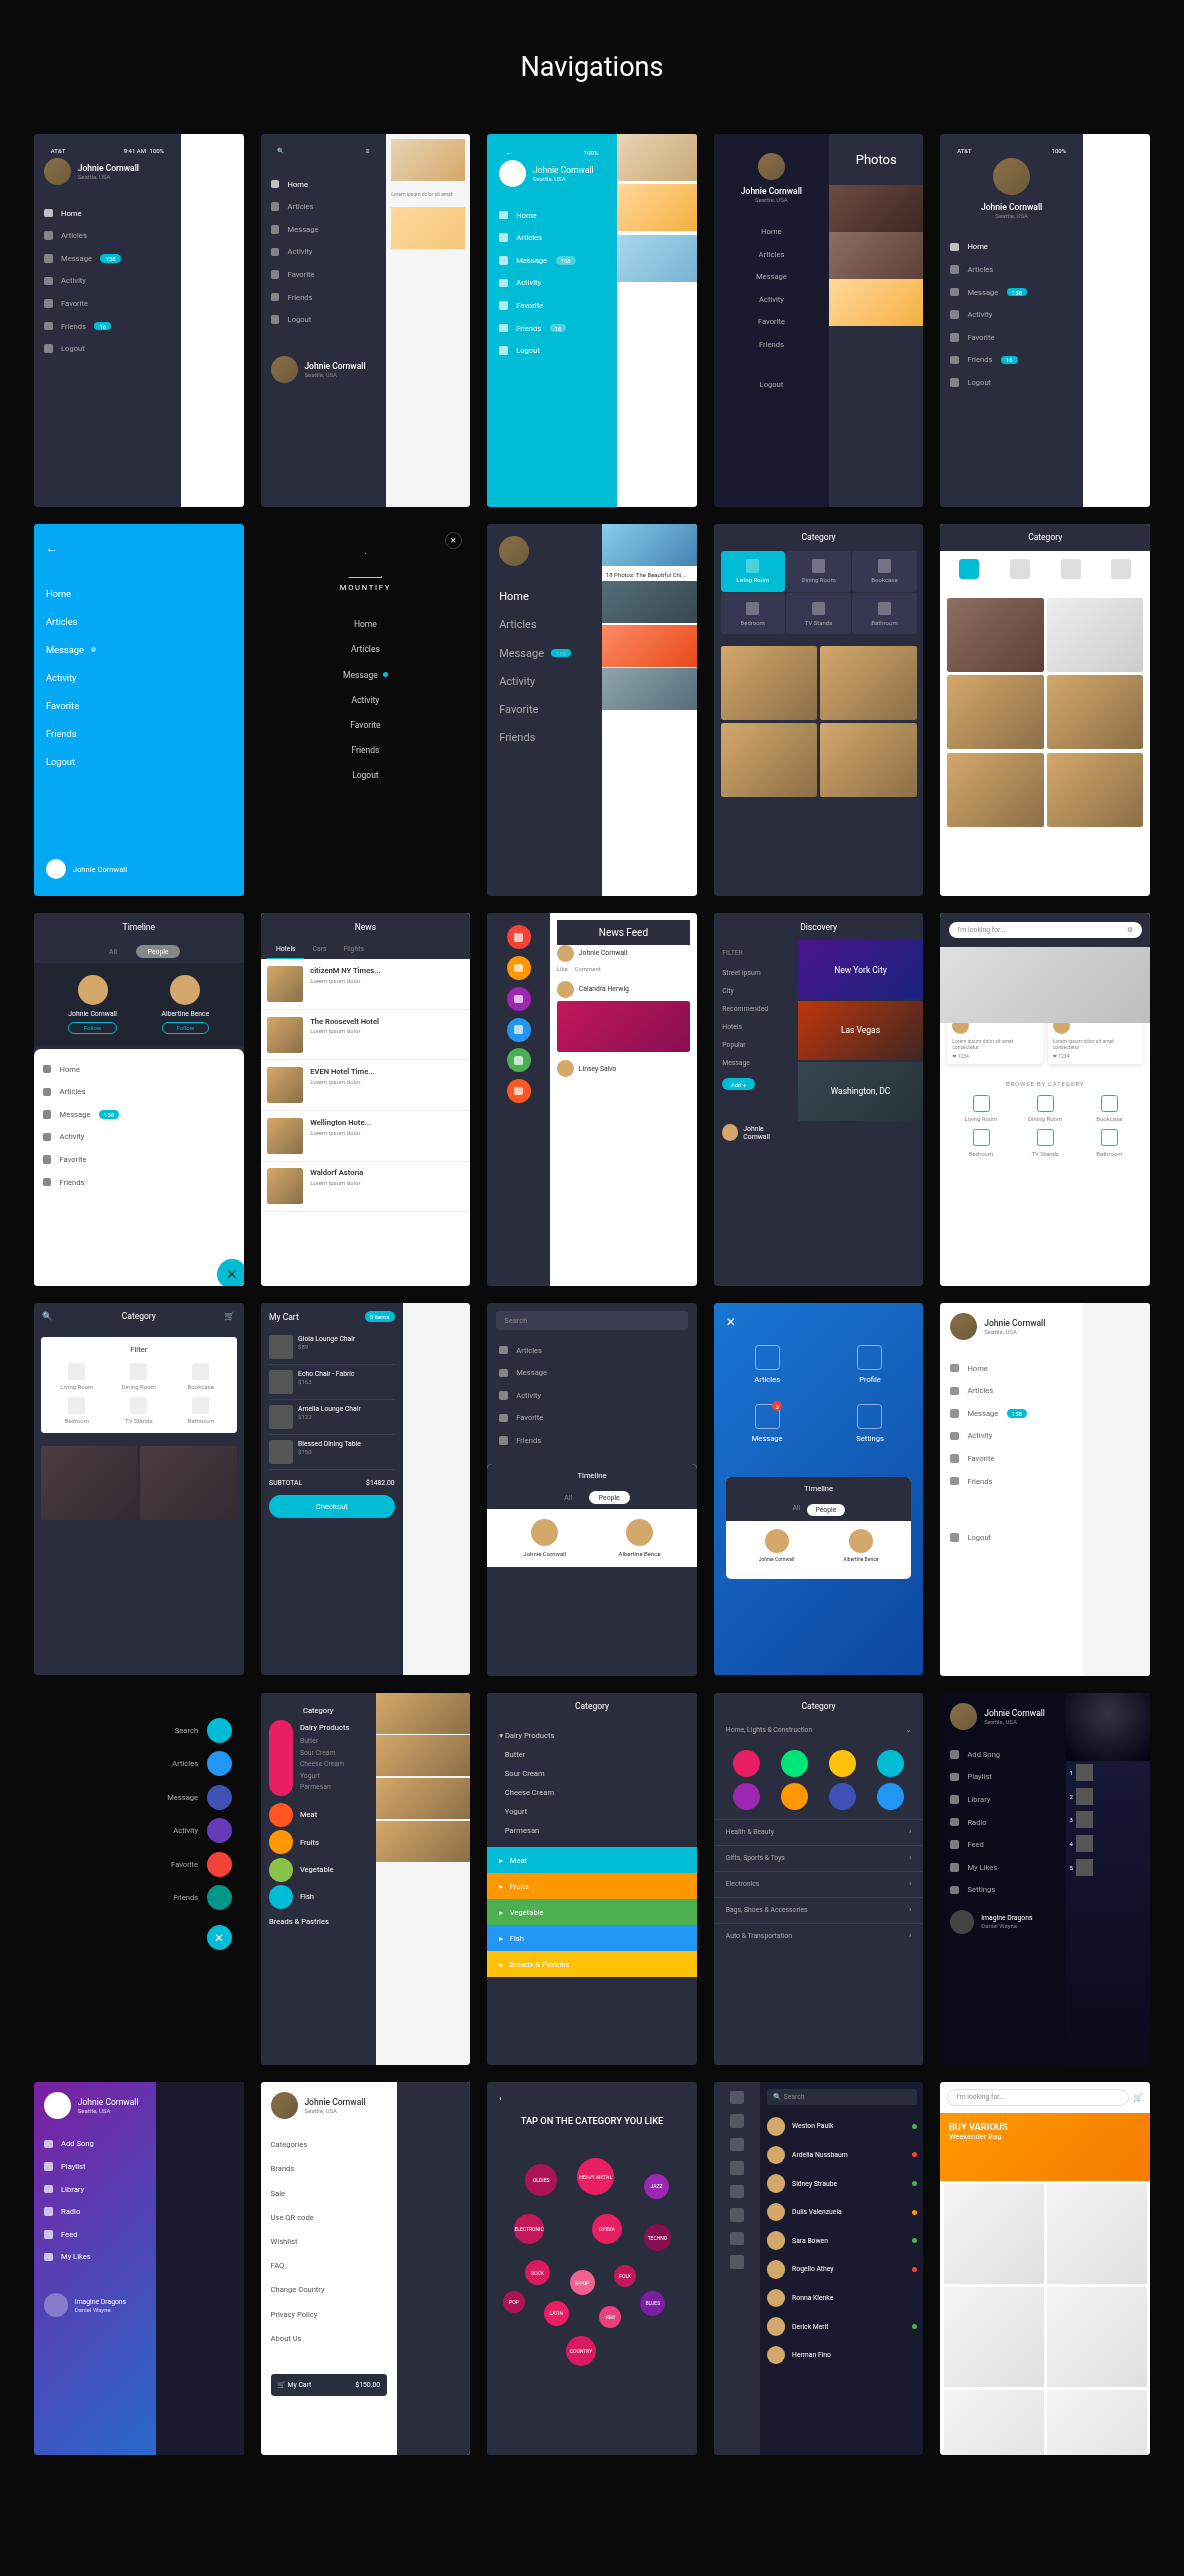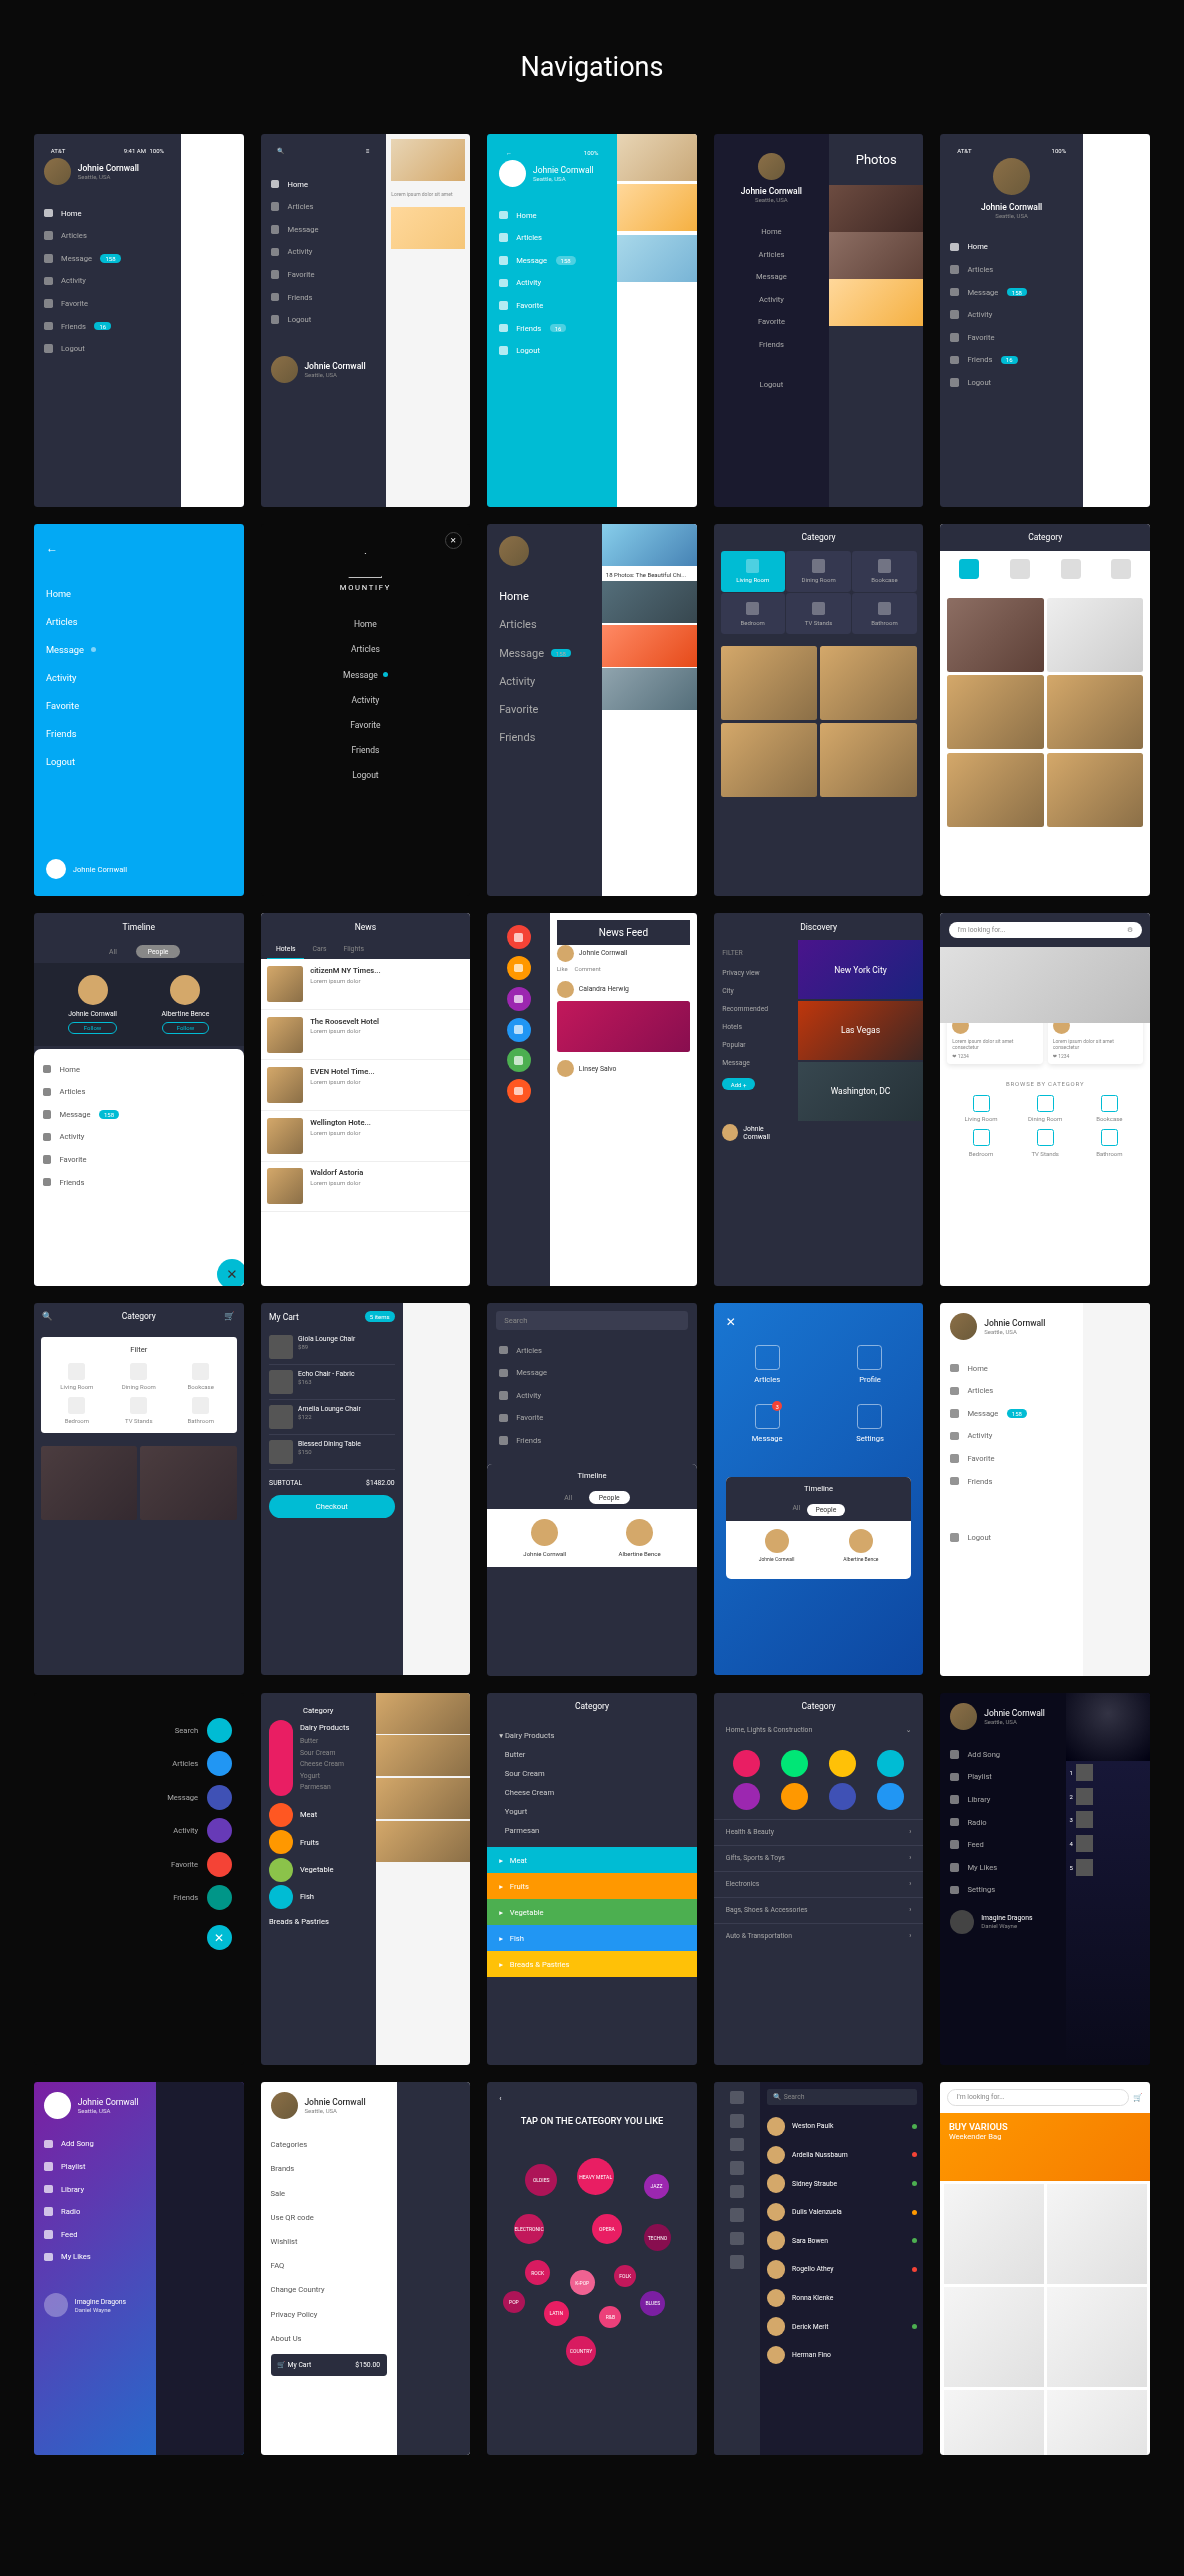--- a/index.html
+++ b/index.html
@@ -256,21 +256,21 @@
 .s26 .player{margin-top:25px;display:flex;align-items:center;gap:6.8px}
 .s26 .player .thumb{width:24px;height:24px;border-radius:50%;background:rgba(255,255,255,0.3)}
 .s26 .content{width:42%;background:#1a1a2e;transform:perspective(338px) rotateY(-12deg);transform-origin:left}
 
 
 .s27{background:#fff;color:#333;display:flex}
 .s27 .sidebar{width:65%;padding:10px}
 .s27 .profile{display:flex;align-items:center;gap:6.8px;margin-bottom:13.5px}
 .s27 .avatar{width:27px;height:27px;border-radius:50%;background:linear-gradient(135deg,#8b6f47,#6b5a3a)}
 .s27 .menu-item{padding:7.6px 0;font-size:7.6px;color:#555}
-.s27 .cart-bar{margin-top:4px;background:#2a2d3e;color:#fff;padding:6.8px;border-radius:3.4px;display:flex;justify-content:space-between;font-size:6.8px}
+.s27 .cart-bar{margin-top:24px;background:#2a2d3e;color:#fff;padding:6.8px;border-radius:3.4px;display:flex;justify-content:space-between;font-size:6.8px}
 .s27 .content{width:35%;background:#2a2d3e}
 
 
 .s28{background:#2a2d3e;padding:12px;position:relative}
 .s28 .title{text-align:center;font-size:9.3px;font-weight:500;margin:12px 0}
 .s28 .bubbles{position:relative;height:254px}
 .s28 .bubble{position:absolute;border-radius:50%;display:flex;align-items:center;justify-content:center;font-size:6px;text-align:center}
 
 
 .s29{background:#1a1a2e;display:flex}
@@ -822,21 +822,21 @@
           </div>
         </div>
   </div>
 </div>
 
 <div class="screen s14">
   <div class="header-bar"><span>Discovery</span></div>
   <div class="filter">
     <div class="filter-title">FILTER</div>
     <div id="s14-filters">
-          <div class="filter-item">Privacy view</div>
+          <div class="filter-item">Street ipsum</div>
           <div class="filter-item">City</div>
           <div class="filter-item">Recommended</div>
           <div class="filter-item">Hotels</div>
           <div class="filter-item">Popular</div>
           <div class="filter-item">Message</div>
         </div>
     <div class="add">Add   +</div>
     <div style="display:flex;align-items:center;gap:5px;margin-top:34px">
           <div style="width:17px;height:17px;border-radius:50%;background:#d4a86a"></div>
           <div style="font-size:6.8px">Johnie Cornwall</div>

